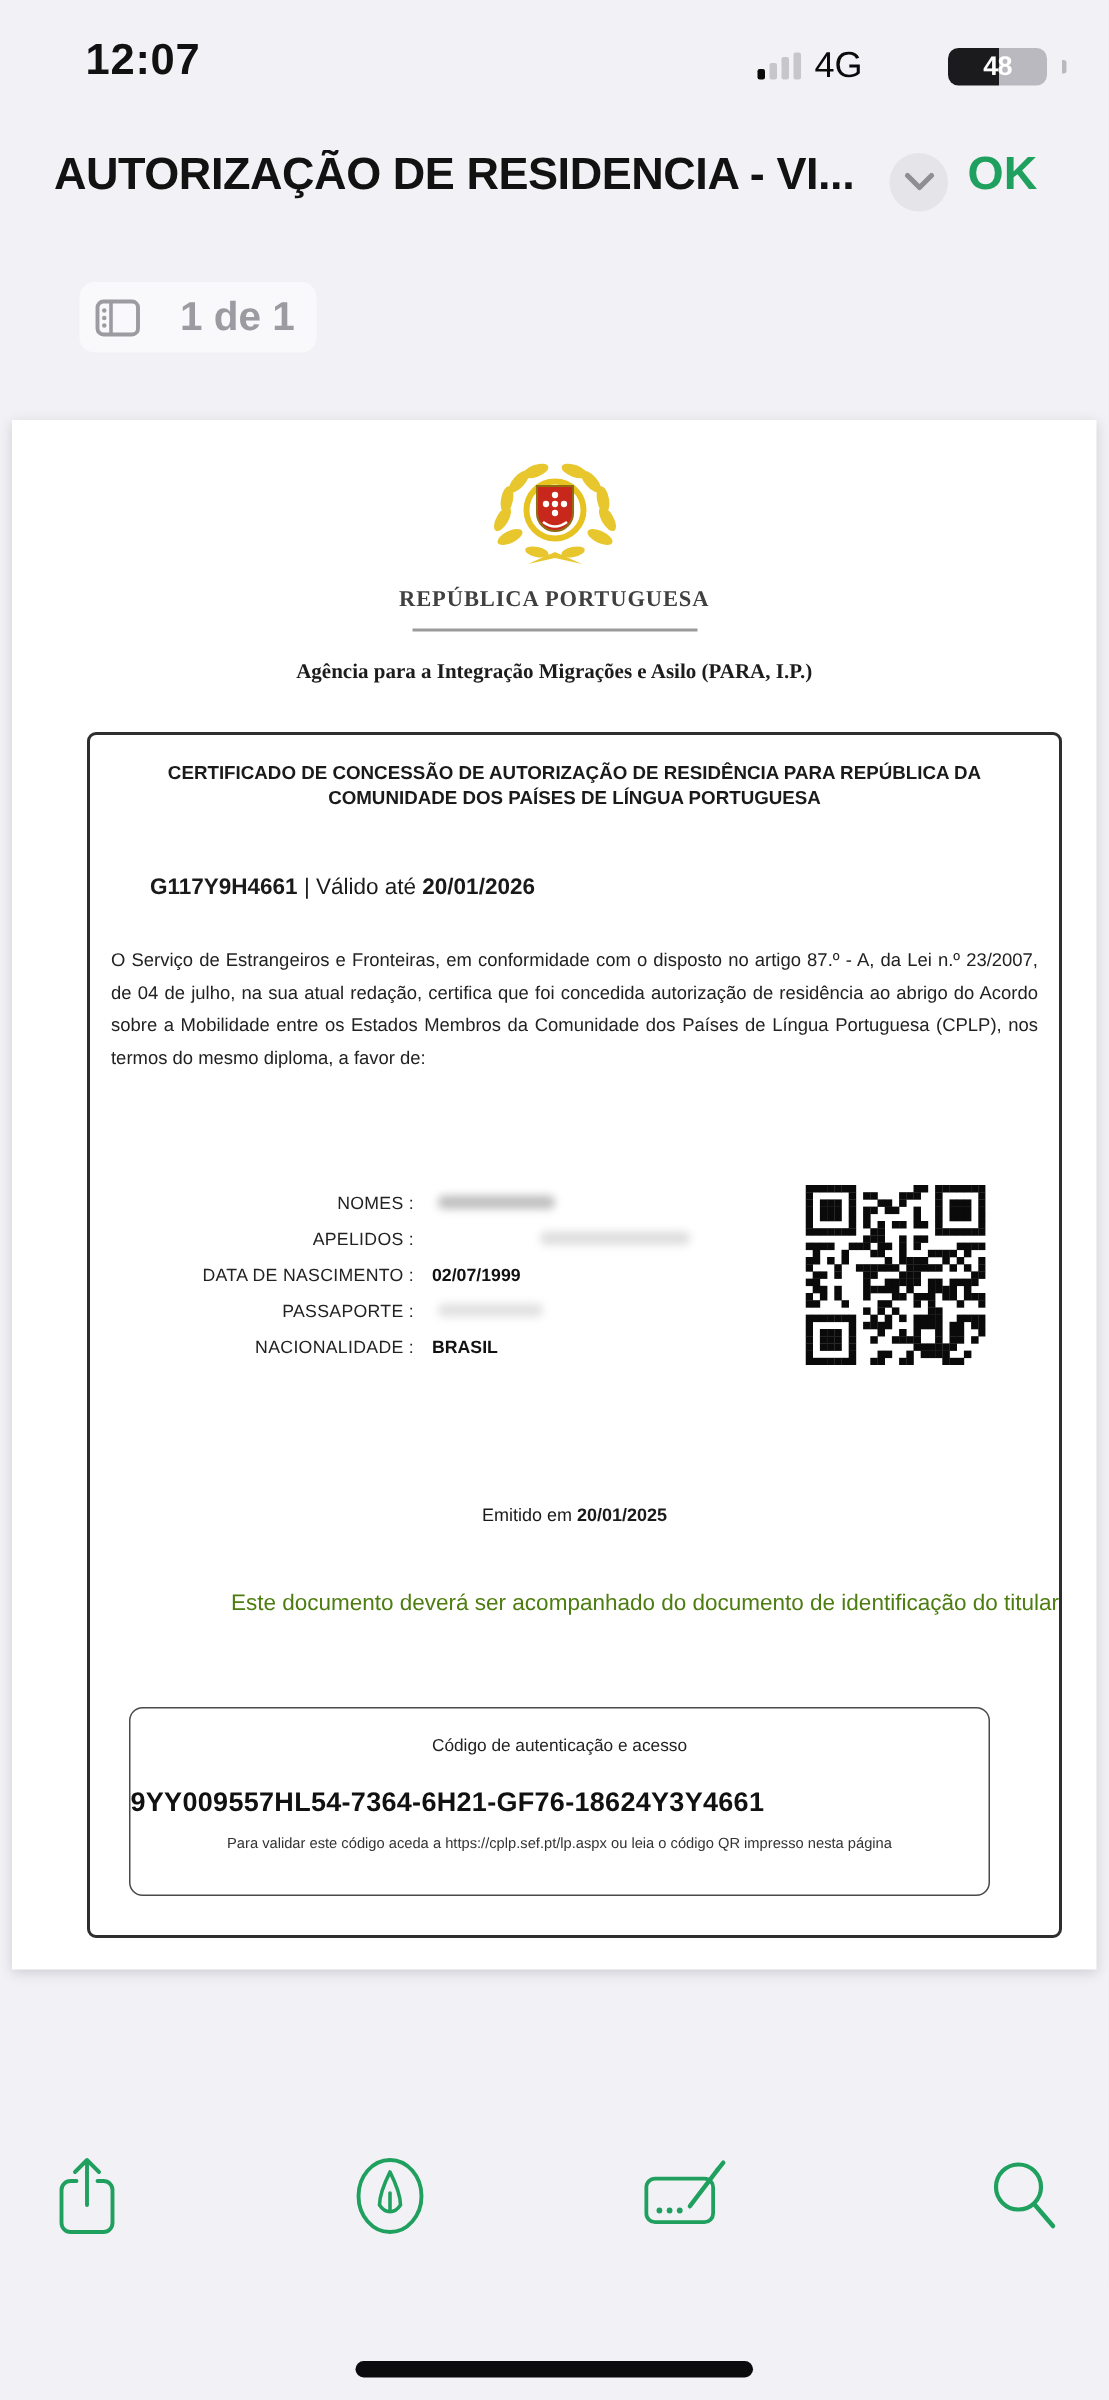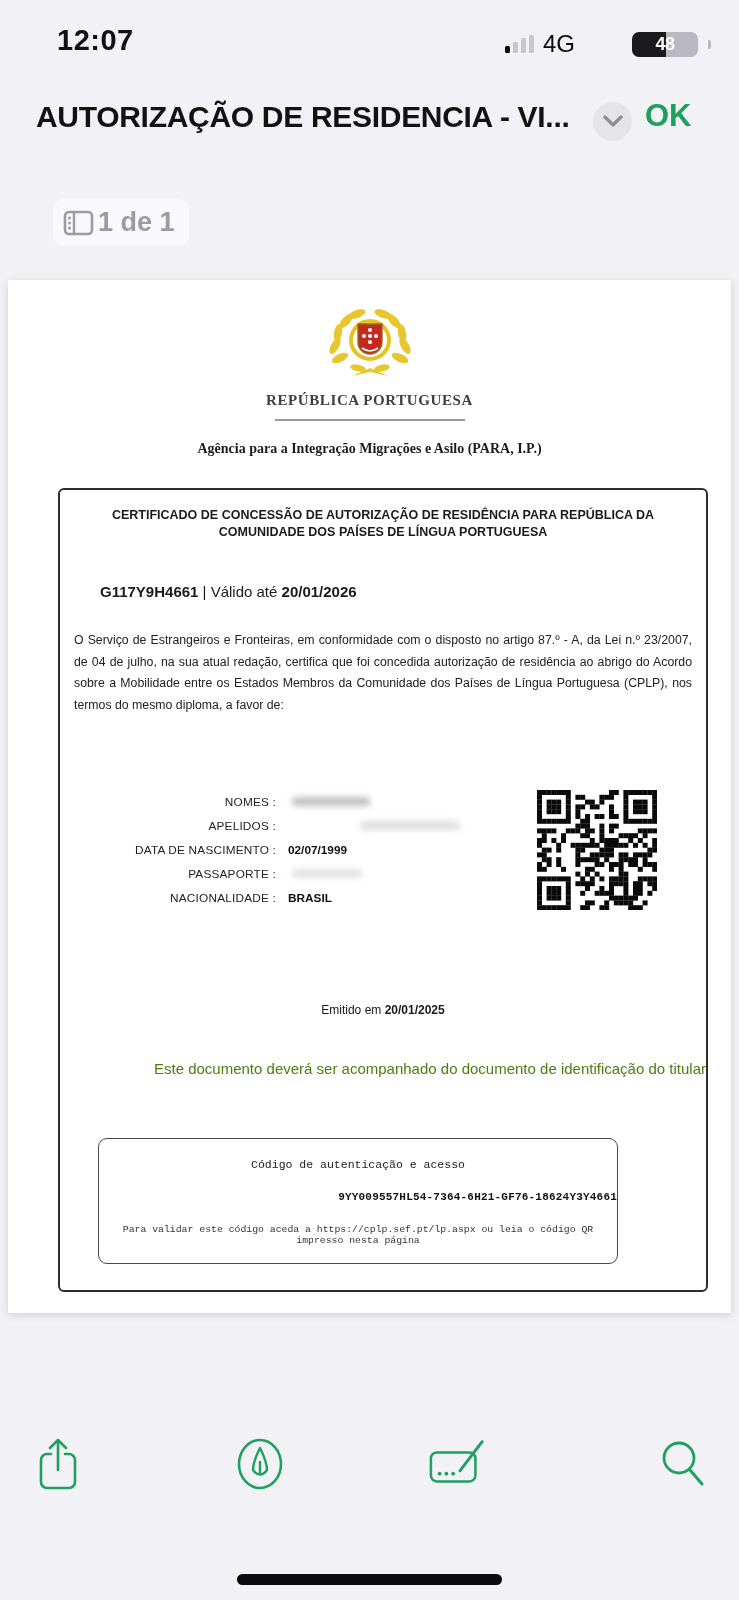--- a/index.html
+++ b/index.html
@@ -25,21 +25,21 @@
 
   
   .titlebar { position:absolute; left:0; right:0; top:96px; height:56px; }
   .doc-title { position:absolute; left:36px; top:4px; width:552px; font-size:30px; font-weight:700;
                letter-spacing:-0.3px; color:#121212; white-space:nowrap; overflow:hidden; }
   .chev-btn { position:absolute; left:593px; top:6px; width:39px; height:39px; border-radius:50%;
               background:#e4e4e9; display:flex; align-items:center; justify-content:center; }
   .ok-btn { position:absolute; left:645px; top:2px; font-size:31px; font-weight:700; color:var(--green); }
 
   
-  .page-pill { position:absolute; left:53px; top:199px; display:flex; align-items:center; gap:4px;
+  .page-pill { position:absolute; left:53px; top:188px; display:flex; align-items:center; gap:26px;
                background:#f9f9fb; border-radius:10px; padding:8px 14px 8px 10px; }
   .page-pill .lbl { font-size:27px; font-weight:600; color:#9b9ba1; }
 
   
   .page { position:absolute; left:8px; top:280px; width:723px; height:1033px; background:#ffffff;
           box-shadow:0 2px 8px rgba(40,40,60,.18); }
   .emblem { position:absolute; left:50%; top:26px; transform:translateX(-50%); }
   .republic { position:absolute; left:0; right:0; top:112px; text-align:center;
               font-family:"Liberation Serif", serif; font-weight:700; font-size:15px; letter-spacing:.6px; color:#404040; }
   .rep-line { position:absolute; left:50%; top:139px; transform:translateX(-50%); width:190px; height:2px; background:#9b9b9b; }
@@ -64,24 +64,24 @@
   .smudge.apelidos { left:300px; width:100px; opacity:.28; }
   .smudge.nomes { left:232px; width:78px; opacity:.55; }
   .smudge.passaporte { left:232px; width:70px; opacity:.25; }
 
   .qr { position:absolute; left:477px; top:300px; width:120px; height:120px; background:#fff; }
 
   .issued { position:absolute; left:0; right:0; top:513px; text-align:center; font-size:12px; color:#1a1a1a; }
   .issued b { font-weight:700; }
   .note { position:absolute; left:0; right:0; top:570px; text-align:right; font-size:15px; color:#4d7c0f; }
 
-  .auth-box { position:absolute; left:38px; top:648px; width:520px; height:126px;
-              border:1.5px solid #4a4a4a; border-radius:9px;font-family:Liberation Mono, monospace; }
+  .auth-box { position:absolute; left:26px; top:648px; width:574px; height:126px;
+              border:1.5px solid #4a4a4a; border-radius:9px; }
   .auth-title { position:absolute; left:0; right:0; top:19px; text-align:center; font-size:11.5px; color:#222; }
-  .auth-code { position:absolute; left:0; right:0; top:52px; text-align:right; font-size:11px; font-weight:700;
+  .auth-code { position:absolute; left:0; right:0; top:52px; text-align:left; font-size:18px; font-weight:700;
                letter-spacing:.2px; color:#111; }
   .auth-instr { position:absolute; left:0; right:0; top:85px; text-align:center; font-size:9.8px; color:#333; }
 
   
   :root { --green:#1fa05e; }
   .toolbar { position:absolute; left:0; right:0; top:1432px; height:80px; }
   .tb-btn { position:absolute; top:0; width:60px; height:64px; display:flex; align-items:center; justify-content:center; }
   .tb-share { left:28px; } .tb-pen { left:230px; } .tb-sign { left:428px; } .tb-search { left:652px; }
 
   .home-bar { position:absolute; left:237px; top:1574px; width:265px; height:11px; border-radius:6px; background:#0b0b0e; }

